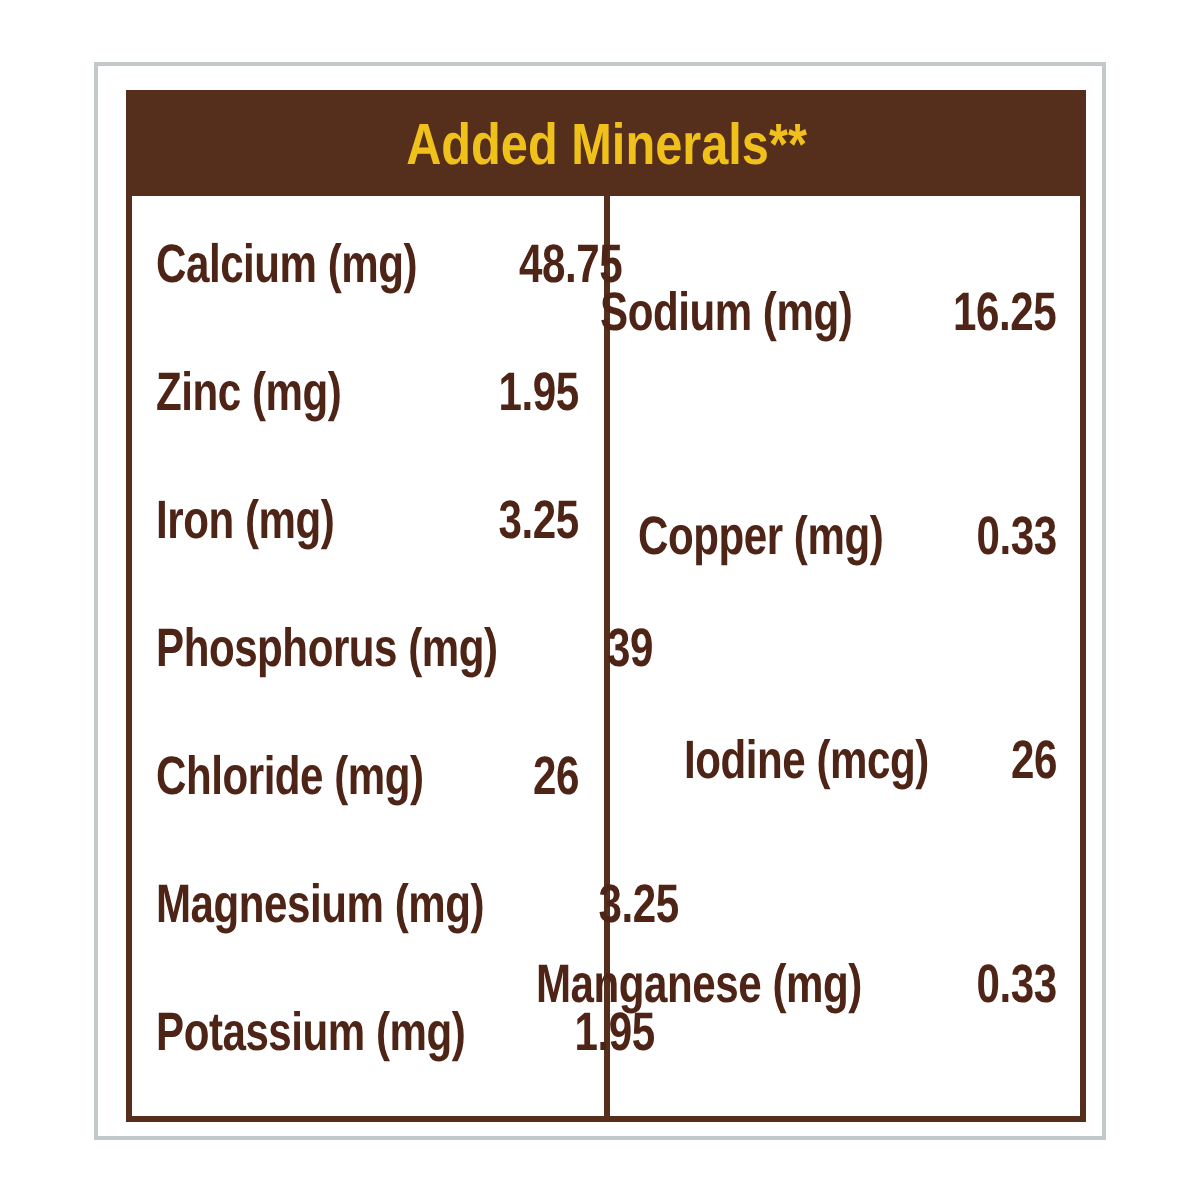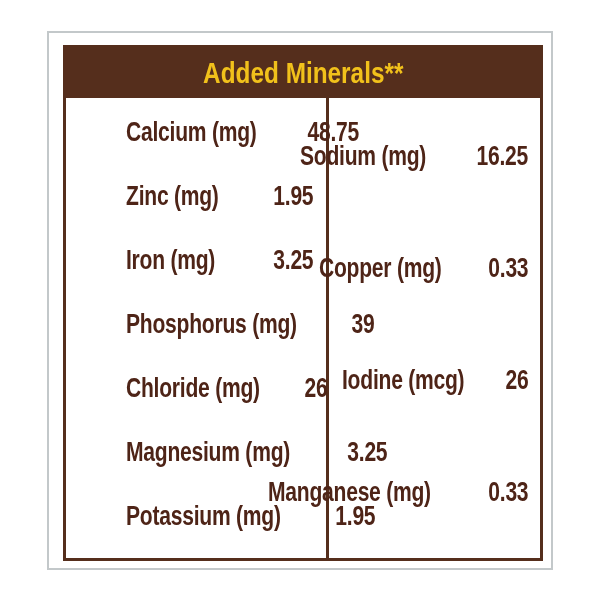--- a/index.html
+++ b/index.html
@@ -49,21 +49,20 @@
     font-weight: bold;
     font-size: 29px;
     transform: scaleX(0.84);
     transform-origin: center center;
     white-space: nowrap;
   }
   .table-body {
     flex: 1 1 auto;
     display: flex;
     min-height: 0;
-    padding-left: 48px;
   }
   .col {
     flex: 1 1 0;
     display: flex;
     flex-direction: column;
     padding: 2px 12px 10px 12px;
     box-sizing: border-box;
     min-width: 0;
   }
   .col-right {

